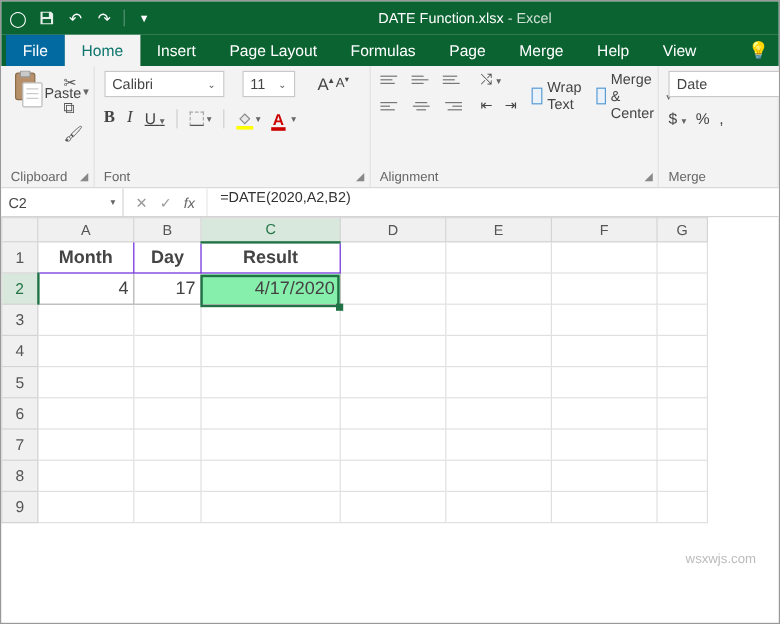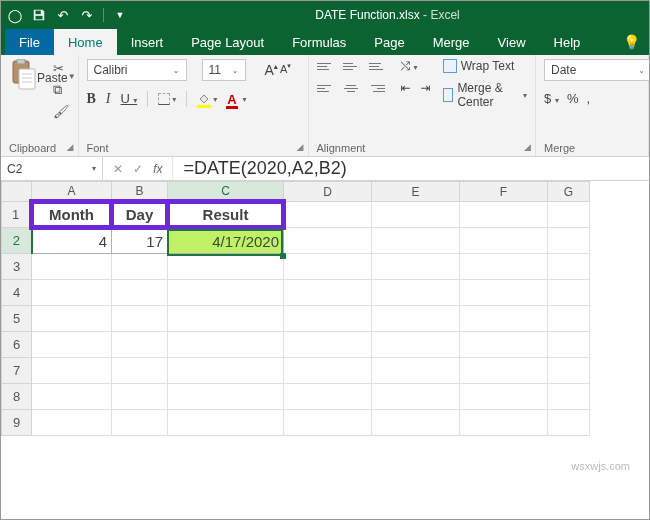--- a/index.html
+++ b/index.html
@@ -56,47 +56,47 @@
 .fill-icon::after { content:''; position:absolute; bottom:-2px; left:0; width:14px; height:3px; background:#ffff00; }
 .font-color-btn { display: flex; align-items: center; gap: 2px; }
 .font-color-icon { position: relative; font-weight: bold; font-size: 13px; color: #c00; }
 .font-color-icon::after { content:''; position:absolute; bottom:-2px; left:-1px; width:12px; height:3px; background:#c00; }
 
 
 .align-rows { display: flex; flex-direction: column; gap: 8px; }
 .align-row { display: flex; gap: 10px; align-items: center; }
 .align-btn { width: 16px; height: 12px; display: flex; flex-direction: column; justify-content: center; gap: 2px; }
 .align-btn span { height: 1px; background: #777; display: block; }
-.align-extra { display: flex; flex-direction: column; gap: 8px; margin-left: 12px; }
+.align-extra { display: flex; gap: 8px; margin-left: 12px; }
 .wrap-row, .merge-row { display: flex; align-items: center; gap: 4px; font-size: 12px; color: #444; }
 .wrap-icon, .merge-icon { width: 14px; height: 14px; border: 1px solid #5b9bd5; background: #eaf3fb; }
 
 
 .num-top { width: 108px; height: 22px; border: 1px solid #c8c8c8; background: #fff; display: flex; align-items: center; padding: 0 6px; justify-content: space-between; font-size: 12px; }
 .num-bottom { display: flex; gap: 8px; margin-top: 10px; align-items: center; font-size: 13px; color: #444; }
 
 
 .fx-row { height: 24px; border-bottom: 1px solid #d4d4d4; display: flex; align-items: stretch; background: #fff; }
 .name-box { width: 102px; border-right: 1px solid #d4d4d4; display: flex; align-items: center; padding: 0 6px; justify-content: space-between; font-size: 12px; }
 .fx-btns { display: flex; align-items: center; gap: 10px; padding: 0 10px; border-right: 1px solid #e8e8e8; color: #999; }
 .fx-btns .fx { font-style: italic; color: #666; font-size: 12px; }
-.formula-input { flex: 1; display: flex; align-items: center; padding: 0 10px; font-size: 18px; color: #333; }
+.formula-input { flex: 1; display: flex; align-items: flex-start; padding: 0 10px; font-size: 12px; color: #333; }
 
 
 .grid-wrap { position: relative; }
 .grid { border-collapse: collapse; table-layout: fixed; }
 .grid th.corner { width: 30px; height: 20px; background: #f0f0f0; border: 1px solid #d4d4d4; }
 .grid th.colh { height: 20px; background: #f0f0f0; border: 1px solid #d4d4d4; font-weight: normal; color: #555; font-size: 12px; }
 .grid th.colh.sel { background: #d8e8dc; border-bottom: 2px solid #217346; color: #217346; }
 .grid th.rowh { width: 30px; background: #f0f0f0; border: 1px solid #d4d4d4; font-weight: normal; color: #555; font-size: 13px; text-align: center; }
 .grid th.rowh.sel { background: #d8e8dc; border-right: 2px solid #217346; color: #217346; }
 .grid td { border: 1px solid #e0e0e0; height: 26px; padding: 0 4px; font-size: 14px; }
-.grid td.header-cell { font-weight: bold; font-size: 15px; border: 5px solid #6d28d9; text-align: center; }
+.grid td.header-cell { font-weight: bold; font-size: 15px; border: 1px solid #6d28d9; text-align: center; }
 .grid td.data-cell { border: 1px solid #b0b0b0; text-align: right; font-size: 15px; }
-.grid td.result-cell { border: 1px solid #b0b0b0; background: #bef264; text-align: right; font-size: 15px; position: relative; }
+.grid td.result-cell { border: 1px solid #b0b0b0; background: #86efac; text-align: right; font-size: 15px; position: relative; }
 .selection-outline { position: absolute; border: 2px solid #217346; pointer-events: none; }
 .fill-handle { position: absolute; width: 6px; height: 6px; background: #217346; }
 
 .watermark { position: absolute; right: 20px; top: 460px; font-size: 11px; color: #bbb; transform: rotate(0deg); }
 
 .col-A { width: 80px; }
 .col-B { width: 56px; }
 .col-C { width: 116px; }
 .col-D { width: 88px; }
 .col-E { width: 88px; }
@@ -128,22 +128,22 @@
 </div>
 
 <div class="tabs">
   <div class="tab file">File</div>
   <div class="tab active">Home</div>
   <div class="tab">Insert</div>
   <div class="tab">Page Layout</div>
   <div class="tab">Formulas</div>
   <div class="tab">Page</div>
   <div class="tab">Merge</div>
+  <div class="tab">Help</div>
   <div class="tab">View</div>
-  <div class="tab">Help</div>
   <div class="flex"></div>
   <div class="right-icons">
     <span>💡</span>
   </div>
 </div>
 
 <div class="ribbon">
 
   <div class="group">
     <div class="group-body">

